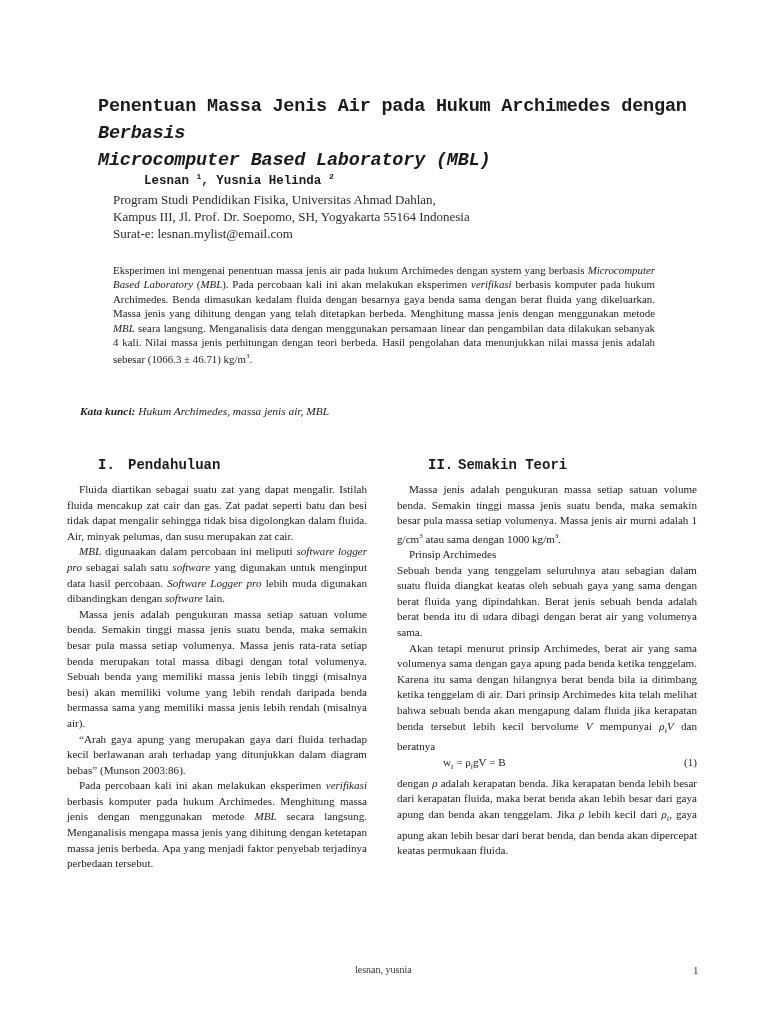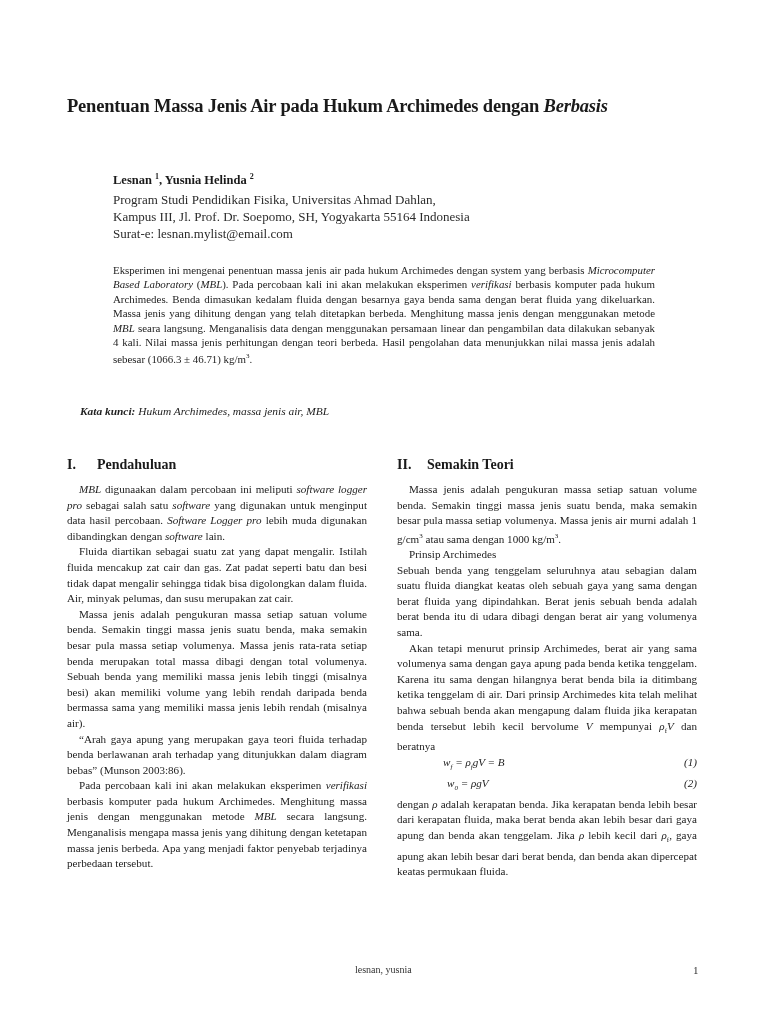--- a/index.html
+++ b/index.html
@@ -1,42 +1,43 @@
 <!DOCTYPE html>
 <html><head>
 <meta charset="utf-8">
 <style>
   html, body { margin:0; padding:0; background:#ffffff; }
   body { width:768px; height:1024px; position:relative; overflow:hidden; color:#1a1a1a; }
   .serif { font-family: "Liberation Serif", "DejaVu Serif", serif; }
-  .sans { font-family: Liberation Serif, serif; }
+  .sans { font-family: Liberation Mono, monospace; margin-left: 31px; }
   #title { position:absolute; left:67px; top:93px; width:640px; font-size:18.5px; font-weight:bold; line-height:27px; letter-spacing:-0.2px; }
   #title i { font-style:italic; }
   #authors { position:absolute; left:113px; top:172px; font-size:12.5px; font-weight:bold; }
   #authors sup { font-size:8px; }
   .affil { position:absolute; left:113px; font-size:13px; color:#2b2b2b; }
   #abstract { position:absolute; left:113px; top:263px; width:542px; font-size:10.9px; line-height:14.4px; text-align:justify; color:#222; }
   #keywords { position:absolute; left:80px; top:405px; font-size:11.4px; color:#222;font-style:italic; }
   #keywords b { font-weight:bold; }
   .heading { position:absolute; font-size:14px; font-weight:bold; }
   .heading .num { display:inline-block; width:30px; }
   .col { position:absolute; width:300px; font-size:11.1px; line-height:15.6px; text-align:justify; color:#222; }
   .col p { margin:0; }
   .ind { text-indent:12px; }
-  .eq { display:flex; justify-content:space-between; padding-left:46px;font-style:italic; }
+  .eq { display:flex; justify-content:space-between; padding-left:46px; }
   .eq2 { padding-left:50px; }
   #footer-author { position:absolute; left:355px; top:964px; font-size:10px; color:#333; }
   #footer-page { position:absolute; left:693px; top:964px; font-size:11px; color:#333; }
   i { font-style:italic; }
 </style>
 </head>
 <body>
 
 <div id="title" class="sans">
   <span>Penentuan Massa Jenis Air pada Hukum Archimedes dengan </span><i>Berbasis</i><br>
+  <i>Microcomputer Based Laboratory (MBL)</i>
 </div>
 
 <div id="authors" class="sans">
   <span>Lesnan </span><sup>1</sup><span>, </span><span>Yusnia Helinda </span><sup>2</sup>
 </div>
 <div class="affil serif" style="top:192px">Program Studi Pendidikan Fisika, Universitas Ahmad Dahlan,</div>
 <div class="affil serif" style="top:209px">Kampus III, Jl. Prof. Dr. Soepomo, SH, Yogyakarta 55164 Indonesia</div>
 <div class="affil serif" style="top:226px">Surat-e: lesnan.mylist@email.com</div>
 
 <div id="abstract" class="serif">
@@ -44,40 +45,36 @@
 </div>
 
 <div id="keywords" class="serif">
   <b>Kata kunci:</b><span> Hukum Archimedes, massa jenis air, MBL</span>
 </div>
 
 <div class="heading sans" style="left:67px; top:457px">
   <span class="num">I.</span><span>Pendahuluan</span>
 </div>
 <div class="col serif" style="left:67px; top:482px">
+  <p class="ind">Fluida diartikan sebagai suatu zat yang dapat mengalir. Istilah fluida mencakup zat cair dan gas. Zat padat seperti batu dan besi tidak dapat mengalir sehingga tidak bisa digolongkan dalam fluida. Air, minyak pelumas, dan susu merupakan zat cair.</p>
   <p class="ind"><i>MBL</i><span>  digunaakan dalam percobaan ini meliputi </span><i>software logger pro</i><span> sebagai salah satu </span><i>software</i><span> yang digunakan untuk menginput data hasil percobaan. </span><i>Software Logger pro</i><span> lebih muda digunakan dibandingkan dengan </span><i>software</i><span> lain.</span></p>
-  <p class="ind">Fluida diartikan sebagai suatu zat yang dapat mengalir. Istilah fluida mencakup zat cair dan gas. Zat padat seperti batu dan besi tidak dapat mengalir sehingga tidak bisa digolongkan dalam fluida. Air, minyak pelumas, dan susu merupakan zat cair.</p>
   <p class="ind">Massa jenis adalah pengukuran massa setiap satuan volume benda. Semakin tinggi massa jenis suatu benda, maka semakin besar pula massa setiap volumenya. Massa jenis rata-rata setiap benda merupakan total massa dibagi dengan total volumenya. Sebuah benda yang memiliki massa jenis lebih tinggi (misalnya besi) akan memiliki volume yang lebih rendah daripada benda bermassa sama yang memiliki massa jenis lebih rendah (misalnya air).</p>
-  <p class="ind">“Arah gaya apung yang merupakan gaya teori fluida terhadap benda berlawanan arah terhadap yang ditunjukkan dalam diagram bebas” (Munson 2003:86).</p>
+  <p class="ind">“Arah gaya apung yang merupakan gaya dari fluida terhadap kecil berlawanan arah terhadap yang ditunjukkan dalam diagram bebas” (Munson 2003:86).</p>
   <p class="ind"><span>Pada percobaan kali ini akan melakukan eksperimen </span><i>verifikasi</i><span> berbasis komputer pada hukum Archimedes. Menghitung massa jenis dengan menggunakan metode </span><i>MBL</i><span> secara langsung. Menganalisis mengapa massa jenis yang dihitung dengan ketetapan massa jenis berbeda. Apa yang menjadi faktor penyebab terjadinya perbedaan tersebut.</span></p>
 </div>
 
 <div class="heading sans" style="left:397px; top:457px">
   <span class="num">II.</span><span>Semakin Teori</span>
 </div>
 <div class="col serif" style="left:397px; top:482px">
   <p class="ind"><span>Massa jenis adalah pengukuran massa setiap satuan volume benda. Semakin tinggi massa jenis suatu benda, maka semakin besar pula massa setiap volumenya. Massa jenis air murni adalah 1 g/cm</span><sup style="font-size:7px">3</sup><span> atau sama dengan 1000 kg/m</span><sup style="font-size:7px">3</sup><span>.</span></p>
   <p class="ind">Prinsip Archimedes</p>
   <p>Sebuah benda yang tenggelam seluruhnya atau sebagian dalam suatu fluida diangkat keatas oleh sebuah gaya yang sama dengan berat fluida yang dipindahkan. Berat jenis sebuah benda adalah berat benda itu di udara dibagi dengan berat air yang volumenya sama.</p>
   <p class="ind"><span>Akan tetapi menurut prinsip Archimedes, berat air yang sama volumenya sama dengan gaya apung pada benda ketika tenggelam. Karena itu sama dengan hilangnya berat benda bila ia ditimbang ketika tenggelam di air. Dari prinsip Archimedes kita telah melihat bahwa sebuah benda akan mengapung dalam fluida jika kerapatan benda tersebut lebih kecil bervolume </span><i>V</i><span> mempunyai </span><i>ρ</i><sub style="font-size:7px">f</sub><i>V</i><span> dan beratnya</span></p>
   <div class="eq">
     <span><span>w</span><sub style="font-size:7px">f</sub><span> = ρ</span><sub style="font-size:7px">f</sub><span>gV = B</span></span>
     <span>(1)</span>
   </div>
-  <div class="eq eq2">
-    <span><span>w</span><sub style="font-size:7px">0</sub><span> = ρgV</span></span>
-    <span>(2)</span>
-  </div>
   <p><span>dengan </span><i>ρ</i><span> adalah kerapatan benda. Jika kerapatan benda lebih besar dari kerapatan fluida, maka berat benda akan lebih besar dari gaya apung dan benda akan tenggelam. Jika </span><i>ρ</i><span> lebih kecil dari </span><i>ρ</i><sub style="font-size:7px">f</sub><span>, gaya apung akan lebih besar dari berat benda, dan benda akan dipercepat keatas permukaan fluida.</span></p>
 </div>
 
 <div id="footer-author" class="serif">lesnan, yusnia</div>
 <div id="footer-page" class="serif">1</div>
 
 </body></html>

